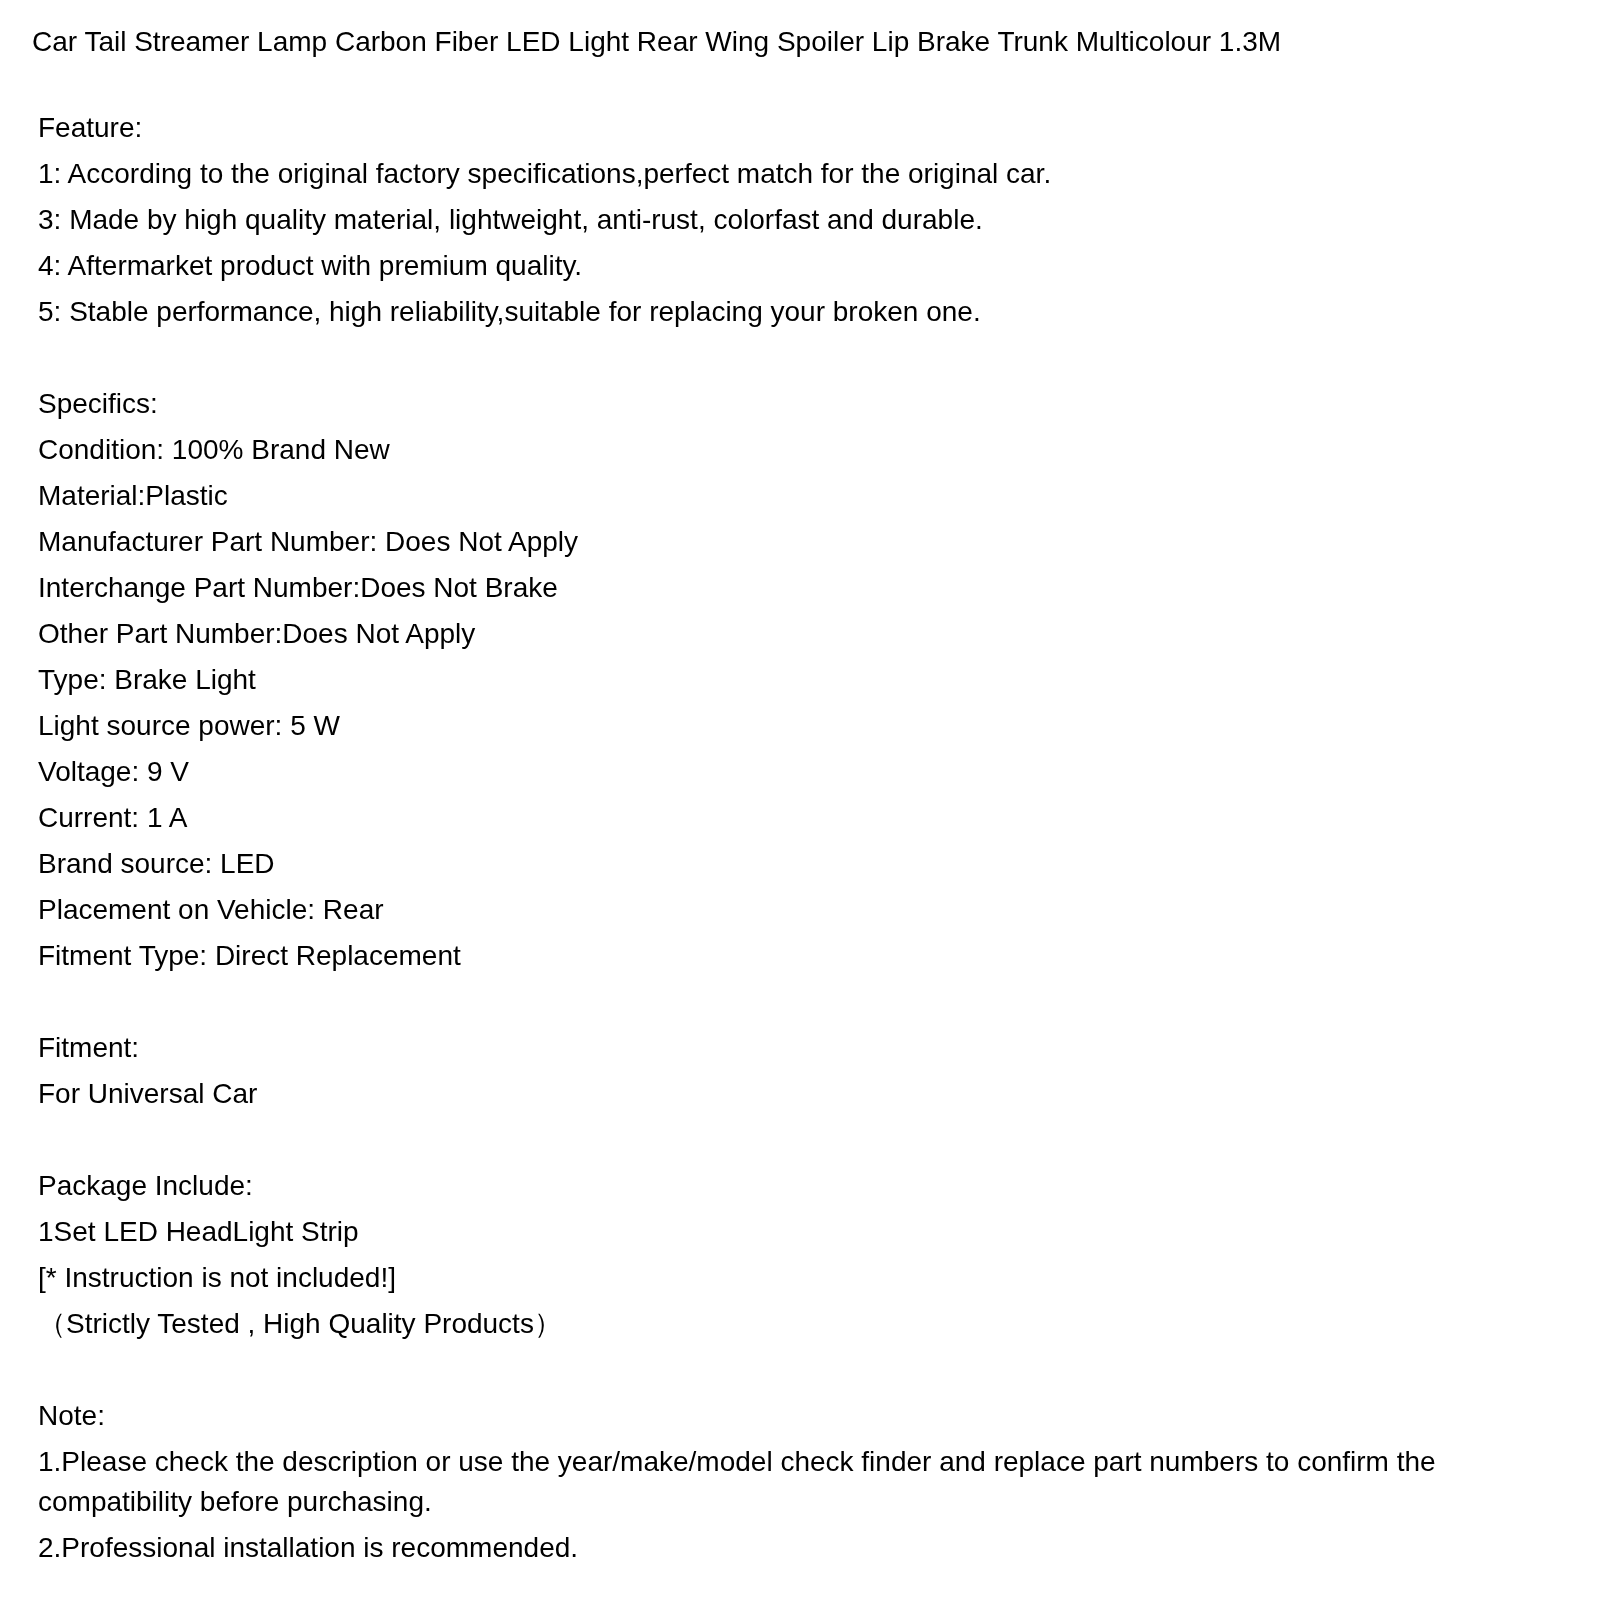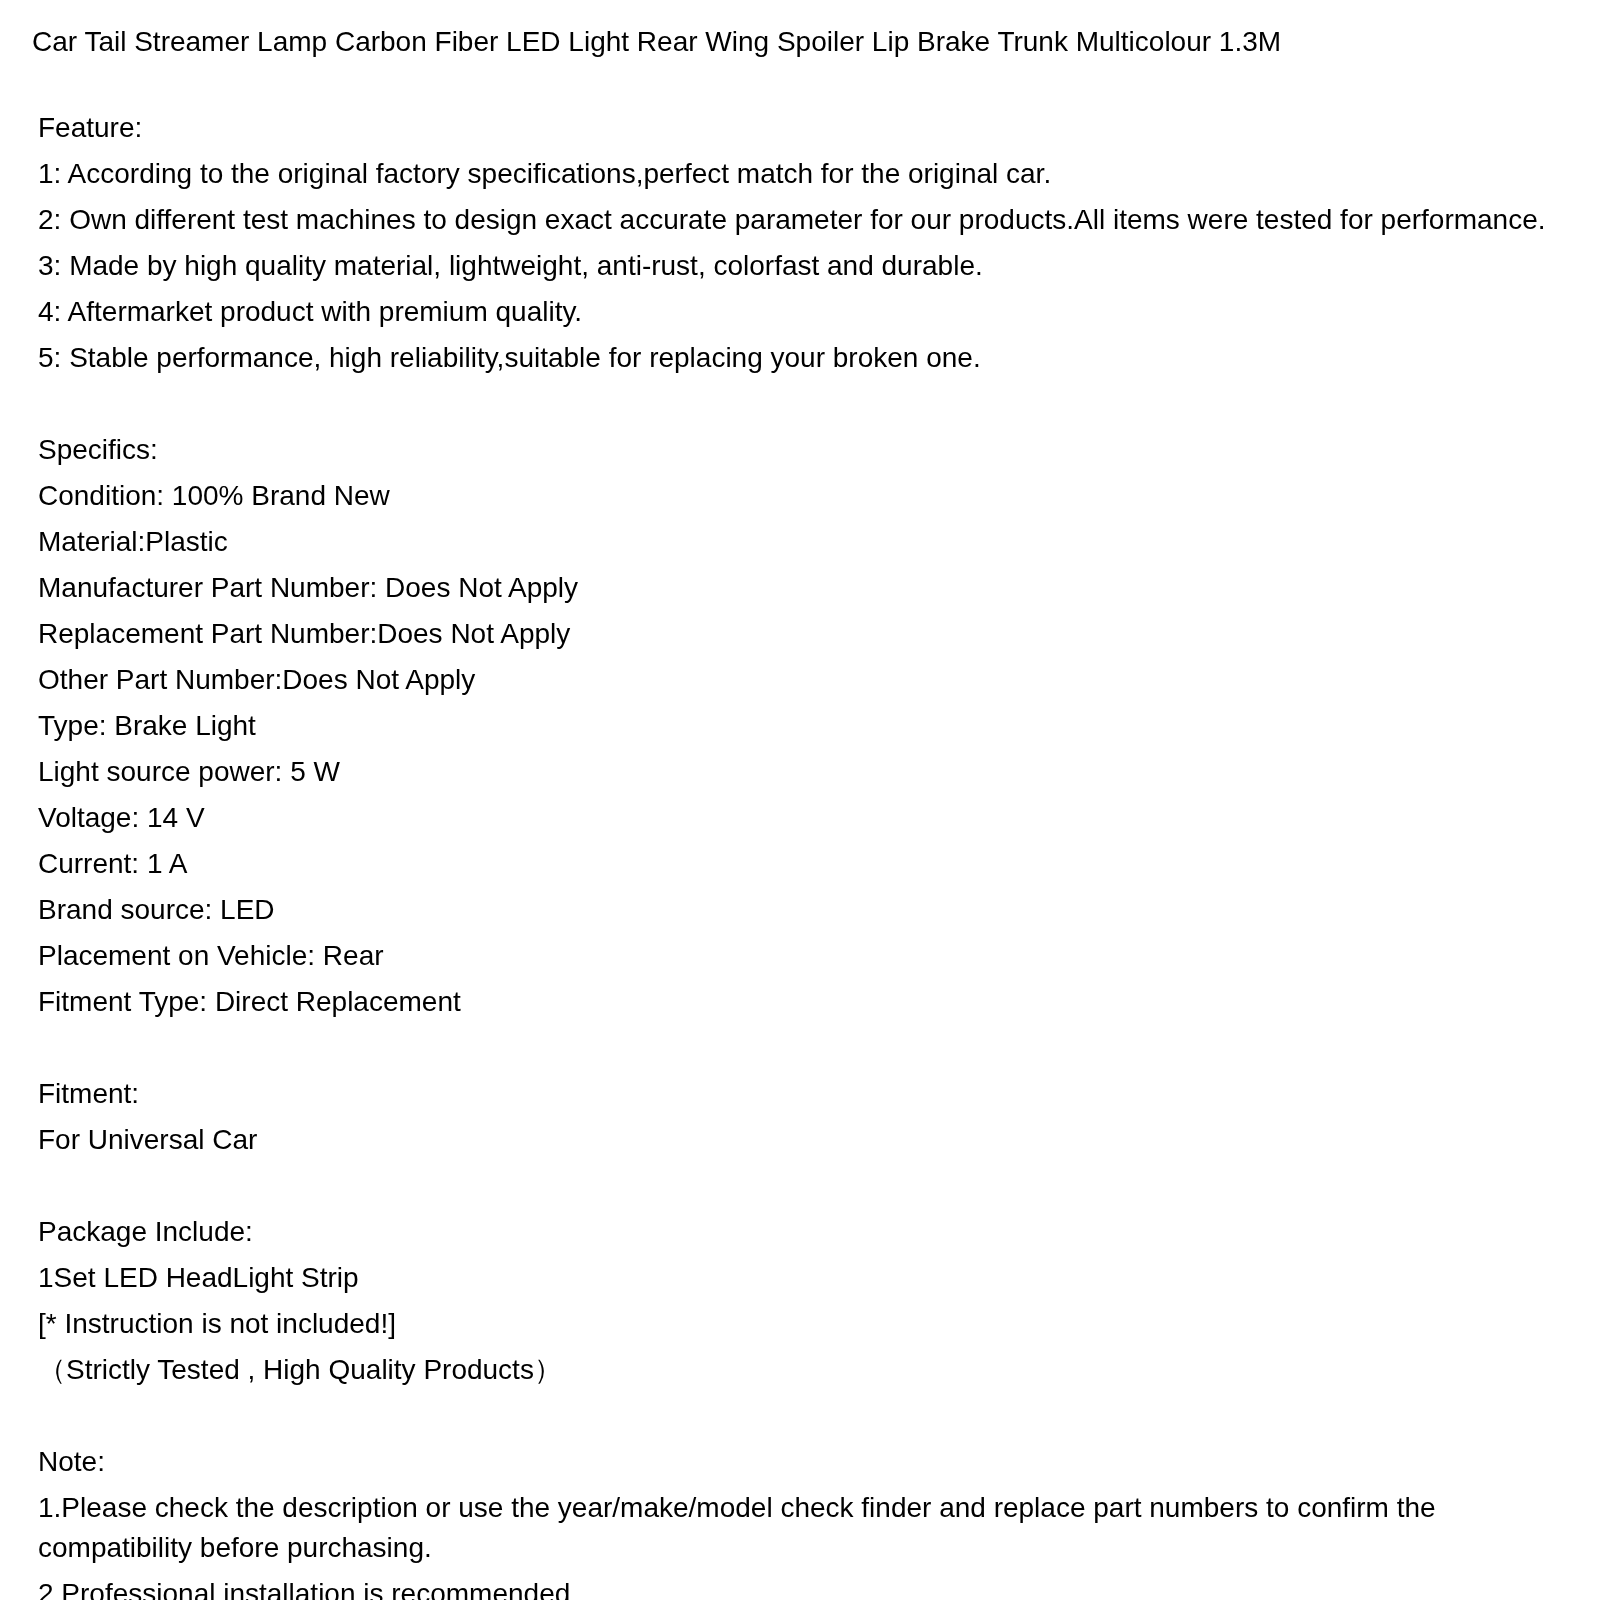--- a/index.html
+++ b/index.html
@@ -38,34 +38,33 @@
 </style>
 </head>
 <body style="background: rgb(255, 255, 255);">
 
 <main class="doc" style="color: rgb(0, 0, 0);">
   <h1 class="line">Car Tail Streamer Lamp Carbon Fiber LED Light Rear Wing Spoiler Lip Brake Trunk Multicolour 1.3M</h1>
   <div id="sections">
       <div class="blank-line"></div>
       <div class="line">Feature:</div>
       <div class="line">1: According to the original factory specifications,perfect match for the original car.</div>
-      <div class="line">2: Own different test machines to design exact accurate parameter for our products.All items were tested for performance.</div>
       <div class="line">3: Made by high quality material, lightweight, anti-rust, colorfast and durable.</div>
       <div class="line">4: Aftermarket product with premium quality.</div>
       <div class="line">5: Stable performance, high reliability,suitable for replacing your broken one.</div>
       <div class="blank-line"></div>
       <div class="line">Specifics:</div>
       <div class="line">Condition: 100% Brand New</div>
       <div class="line">Material:Plastic</div>
       <div class="line">Manufacturer Part Number: Does Not Apply</div>
-      <div class="line">Replacement Part Number:Does Not Apply</div>
+      <div class="line">Interchange Part Number:Does Not Brake</div>
       <div class="line">Other Part Number:Does Not Apply</div>
       <div class="line">Type: Brake Light</div>
       <div class="line">Light source power: 5 W</div>
-      <div class="line">Voltage: 14 V</div>
+      <div class="line">Voltage: 9 V</div>
       <div class="line">Current: 1 A</div>
       <div class="line">Brand source: LED</div>
       <div class="line">Placement on Vehicle: Rear</div>
       <div class="line">Fitment Type: Direct Replacement</div>
       <div class="blank-line"></div>
       <div class="line">Fitment:</div>
       <div class="line">For Universal Car</div>
       <div class="blank-line"></div>
       <div class="line">Package Include:</div>
       <div class="line">1Set LED HeadLight Strip</div>

